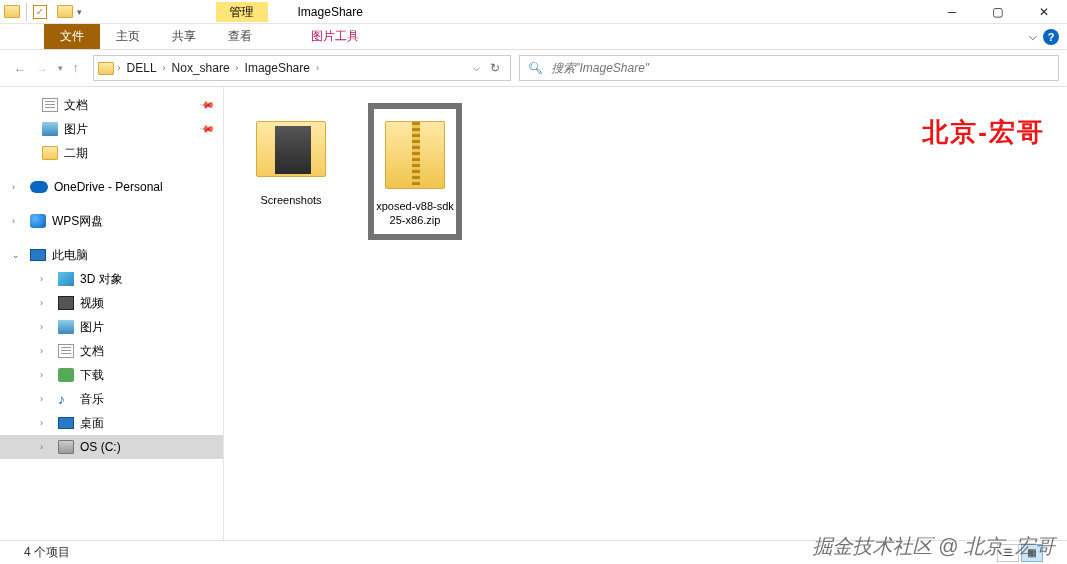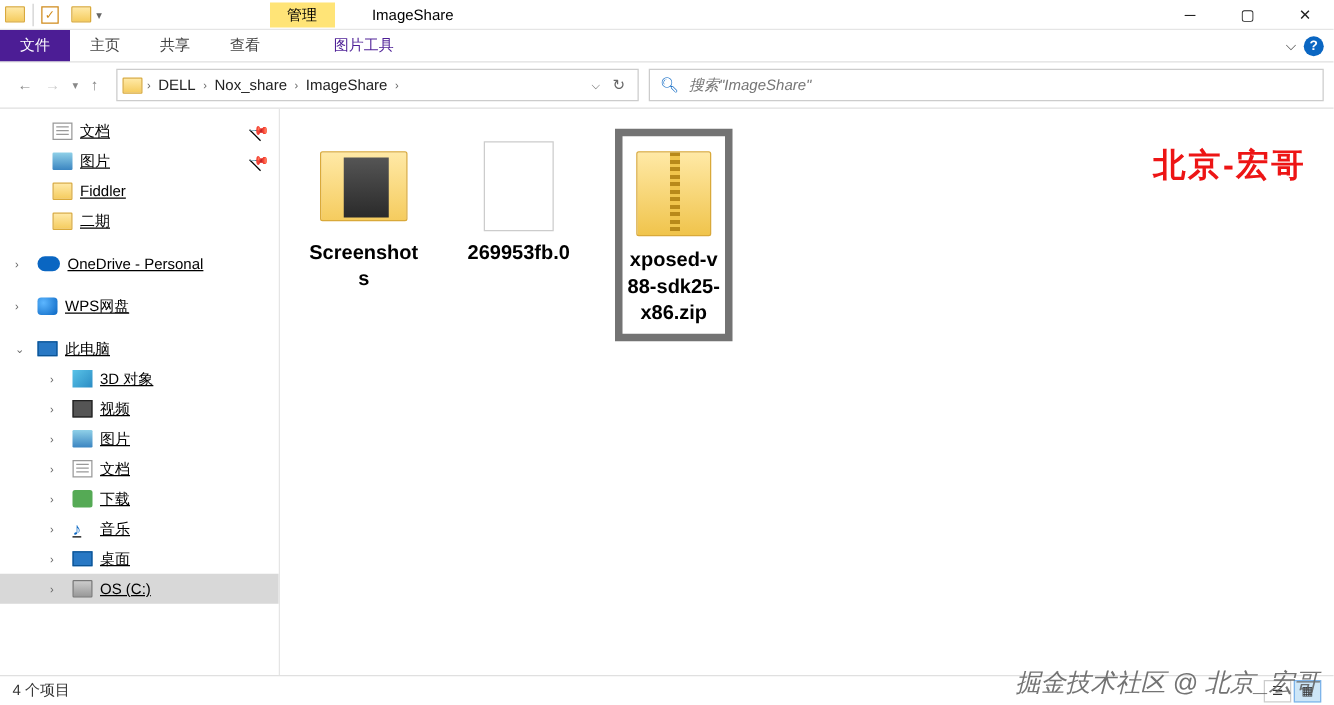--- a/index.html
+++ b/index.html
@@ -11,40 +11,40 @@
 .folder-small { width: 16px; height: 13px; background: linear-gradient(#ffe9a6, #f5cc5f); border: 1px solid #d9a93a; border-radius: 1px; display: inline-block; }
 .qat-sep { width: 1px; height: 18px; background: #d0d0d0; margin: 0 4px; }
 .chk { width: 14px; height: 14px; border: 1px solid #d08a1a; display: inline-flex; align-items: center; justify-content: center; color: #d08a1a; font-size: 10px; }
 .manage-tab { margin-left: 130px; background: #ffe477; padding: 3px 14px 2px; font-size: 12px; height: 20px; display: flex; align-items: center; }
 .title-text { margin-left: 30px; font-size: 12px; }
 .win-controls { margin-left: auto; display: flex; }
 .win-btn { width: 46px; height: 24px; display: flex; align-items: center; justify-content: center; color: #222; }
 
 
 .ribbon { height: 26px; display: flex; align-items: stretch; border-bottom: 1px solid #e0e0e0; }
-.tab-file { background: #4c1d95; color: #fff; padding: 0 16px; display: flex; align-items: center; font-size: 12px; }
+.tab-file { background: #a16207; color: #fff; padding: 0 16px; display: flex; align-items: center; font-size: 12px; margin-left: 44px; }
 .tab { padding: 0 16px; display: flex; align-items: center; color: #444; text-align: center; }
-.tab-yellow { margin-left: 27px; color: #4c1d95; }
+.tab-yellow { margin-left: 27px; color: #be185d; }
 .ribbon-right { margin-left: auto; display: flex; align-items: center; padding-right: 8px; gap: 6px; color: #555; }
 .help-icon { width: 16px; height: 16px; border-radius: 50%; background: #0a66c2; color: #fff; display: flex; align-items: center; justify-content: center; font-size: 11px; font-weight: bold; }
 
 
 .addr-row { height: 36px; display: flex; align-items: center; padding: 4px 8px; gap: 8px; }
 .nav-arrows { display: flex; align-items: center; gap: 10px; color: #888; padding: 0 6px; }
 .addr-box { flex: 1; height: 26px; border: 1px solid #ccc; display: flex; align-items: center; padding: 0 4px; gap: 4px; background: #fff; }
 .crumb { display: flex; align-items: center; gap: 4px; color: #222; padding: 0 2px; }
 .crumb-sep { color: #666; font-size: 9px; }
 .addr-right { margin-left: auto; display: flex; align-items: center; gap: 10px; color: #666; padding-right: 6px; }
 .search-box { width: 540px; height: 26px; border: 1px solid #ccc; display: flex; align-items: center; padding: 0 8px; gap: 8px; color: #888; }
 .search-box input { border: none; outline: none; flex: 1; font-size: 12px; color: #888; font-style: italic; }
 
 
 .main { display: flex; height: calc(100% - 24px - 26px - 36px - 24px); border-top: 1px solid #e0e0e0; }
 .sidebar { width: 224px; border-right: 1px solid #e5e5e5; overflow-y: auto; padding: 6px 0; }
-.tree-item { display: flex; align-items: center; height: 24px; padding-left: 42px; gap: 6px; position: relative; text-decoration: underline; }
+.tree-item { display: flex; align-items: center; height: 24px; padding-left: 42px; gap: 6px; position: relative; }
 .tree-item.lvl2 { padding-left: 58px; }
 .tree-item.selected { background: #d8d8d8; }
 .tree-item .arrow { position: absolute; left: 24px; color: #666; font-size: 9px; }
 .tree-item.lvl2 .arrow { left: 40px; }
 .pin { margin-left: auto; margin-right: 10px; color: #888; font-size: 10px; transform: rotate(45deg); }
 .tree-spacer { height: 10px; }
 .ico { width: 16px; height: 14px; display: inline-block; flex-shrink: 0; }
 .ico-folder { background: linear-gradient(#ffe9a6, #f5cc5f); border: 1px solid #d9a93a; border-radius: 1px; }
 .ico-img { background: linear-gradient(#8fd0e8, #3b85c1); border-radius: 1px; }
 .ico-doc { background: #fff; border: 1px solid #999; position: relative; }
@@ -62,27 +62,27 @@
 .file-area { flex: 1; padding: 16px 20px; position: relative; }
 .file-grid { display: flex; gap: 30px; align-items: flex-start; }
 .file-item { width: 94px; display: flex; flex-direction: column; align-items: center; text-align: center; gap: 4px; padding: 6px 2px; }
 .file-item.highlighted { border: 6px solid #737373; }
 .thumb { width: 80px; height: 80px; display: flex; align-items: center; justify-content: center; }
 .thumb-folder { width: 70px; height: 56px; background: linear-gradient(#ffe9a6, #f5cc5f); border: 1px solid #d9a93a; border-radius: 2px; position: relative; }
 .thumb-folder-content { position: absolute; left: 18px; top: 4px; width: 36px; height: 48px; background: linear-gradient(#555, #2a2a2a); }
 .thumb-blank { width: 56px; height: 72px; background: #fff; border: 1px solid #ccc; }
 .thumb-zip { width: 60px; height: 68px; background: linear-gradient(#ffe9a6, #f0c44c); border: 1px solid #d9a93a; border-radius: 2px; position: relative; }
 .thumb-zip::after { content: ""; position: absolute; left: 26px; top: 0; width: 8px; height: 100%; background: repeating-linear-gradient(#b8891a 0 3px, #f0c44c 3px 6px); }
-.file-label { font-size: 16px; line-height: 1.3; word-break: break-all; font-weight: bold; }
+.file-label { font-size: 11px; line-height: 1.3; word-break: break-all; }
 
 .watermark-red { position: absolute; right: 22px; top: 28px; color: #ed1515; font-size: 26px; font-weight: bold; letter-spacing: 2px; }
 .watermark-btm { position: absolute; right: 12px; bottom: 4px; color: rgba(90, 90, 90, 0.85); font-size: 20px; font-style: italic; font-weight: 500; }
 
 
-.status-bar { height: 24px; border-top: 1px solid #e0e0e0; display: flex; align-items: center; padding: 0 10px; color: #333; font-size: 12px; }
+.status-bar { height: 24px; border-top: 1px solid #e0e0e0; display: flex; align-items: center; padding: 0 24px; color: #333; font-size: 12px; }
 .status-right { margin-left: auto; display: flex; gap: 2px; }
 .view-btn { width: 22px; height: 18px; border: 1px solid #ccc; display: flex; align-items: center; justify-content: center; font-size: 10px; }
 .view-btn.active { background: #cde6f7; border-color: #7eb4ea; }
 </style>
 </head>
 <body>
 
 <div class="title-bar">
   <div class="title-qat">
     <span class="folder-small"></span>
@@ -147,24 +147,20 @@
         <span>文档</span>
         <span class="pin">📌</span>
       </div>
     <div class="tree-item">
         <span class="ico ico-img"></span>
         <span>图片</span>
         <span class="pin">📌</span>
       </div>
     <div class="tree-item">
         <span class="ico ico-folder"></span>
-        <span>Fiddler</span>
-      </div>
-    <div class="tree-item">
-        <span class="ico ico-folder"></span>
         <span>二期</span>
       </div>
     <div class="tree-spacer"></div>
     <div class="tree-item" style="padding-left:30px">
         <span class="arrow" style="left:12px">›</span>
         <span class="ico ico-cloud"></span>
         <span>OneDrive - Personal</span>
       </div>
     <div class="tree-spacer"></div>
     <div class="tree-item" style="padding-left:30px">
@@ -223,26 +219,20 @@
   <div class="file-area">
     <div class="file-grid">
       <div class="file-item">
         <div class="thumb">
             <div class="thumb-folder">
               <div class="thumb-folder-content"></div>
             </div>
           </div>
         <div class="file-label">Screenshots</div>
       </div>
-      <div class="file-item">
-        <div class="thumb">
-            <div class="thumb-blank"></div>
-          </div>
-        <div class="file-label">269953fb.0</div>
-      </div>
       <div class="file-item highlighted">
         <div class="thumb">
             <div class="thumb-zip"></div>
           </div>
         <div class="file-label">xposed-v88-sdk25-x86.zip</div>
       </div>
     </div>
     <div class="watermark-red">北京-宏哥</div>
   </div>
 </div>

